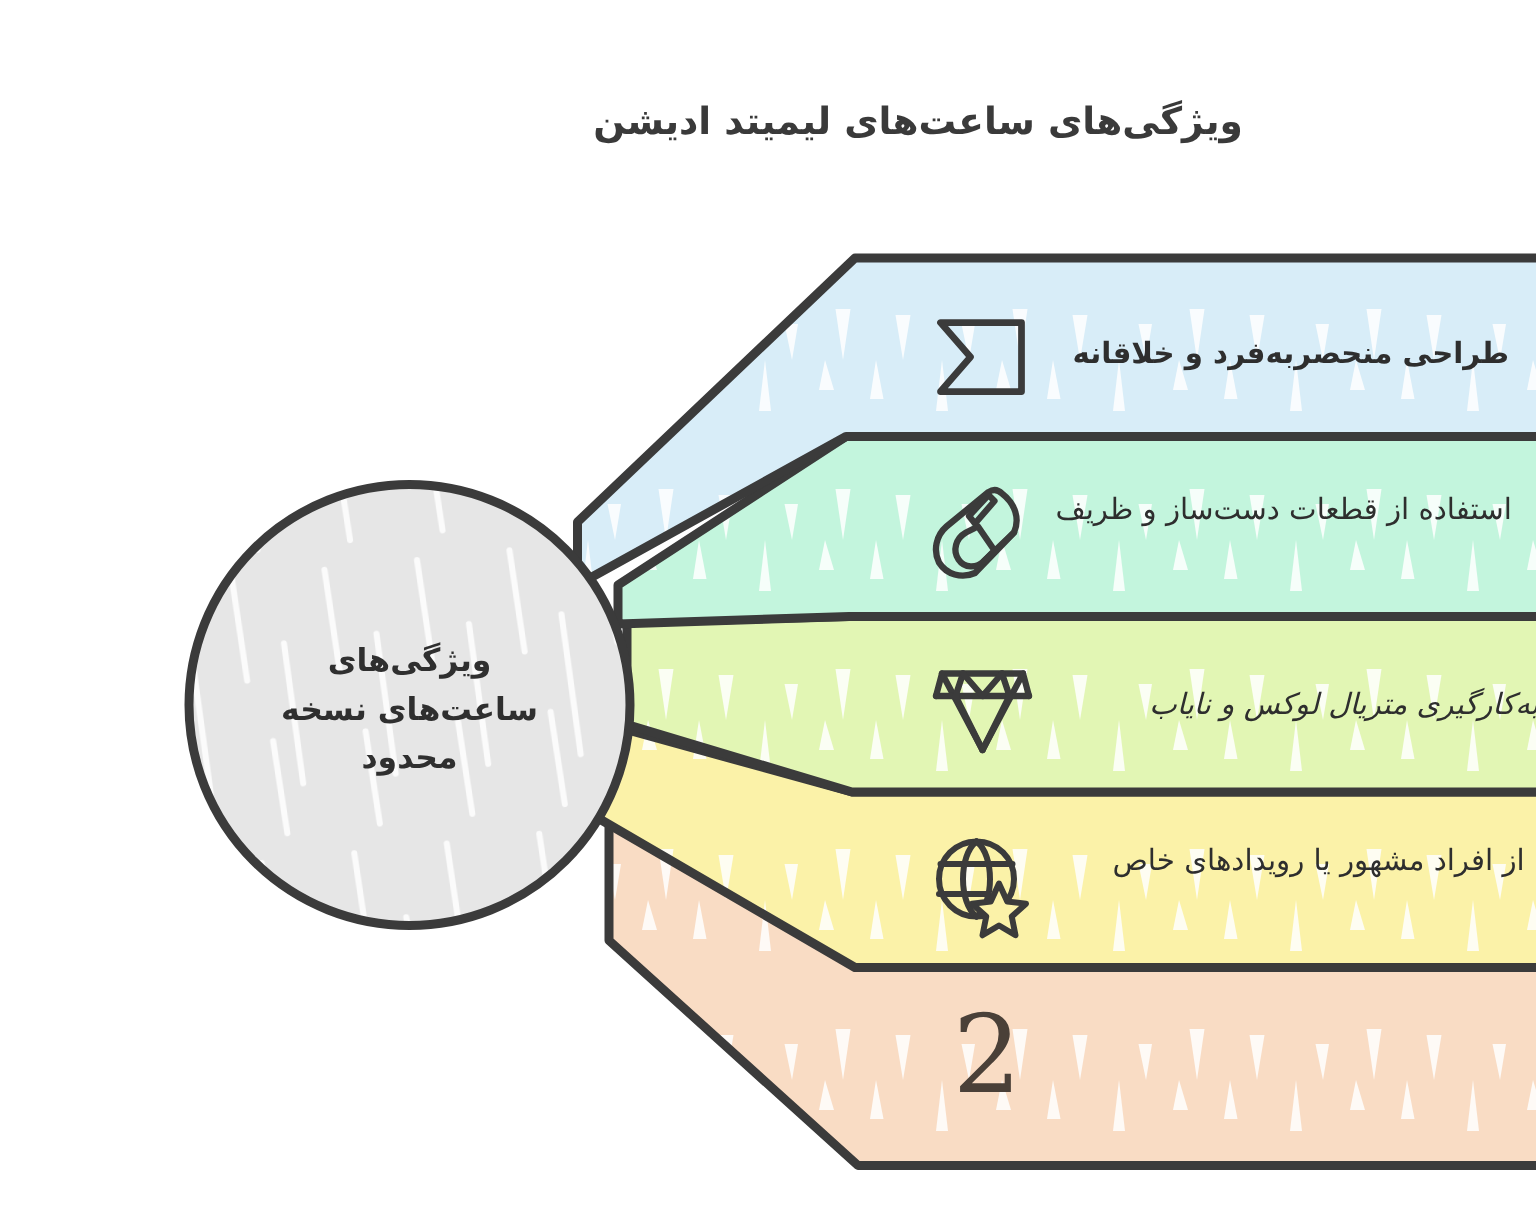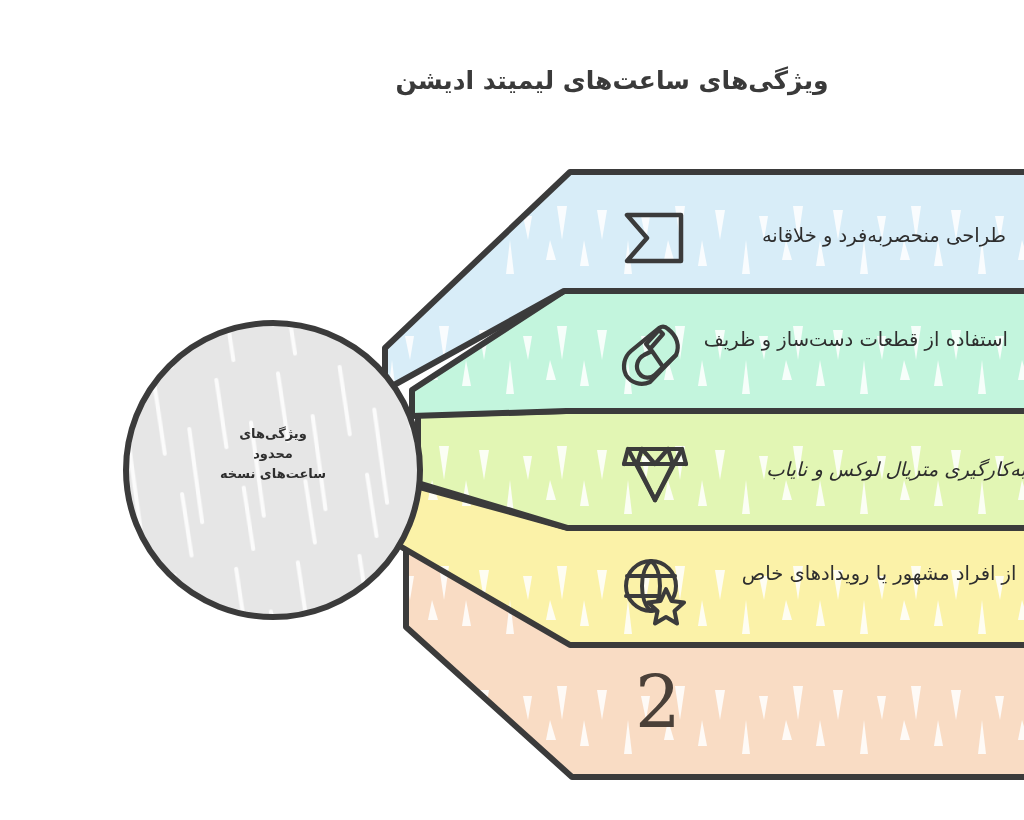--- a/index.html
+++ b/index.html
@@ -19,21 +19,21 @@
     direction:rtl;
   }
 
   svg.fan{position:absolute;left:0;top:0;width:1024px;height:820px;}
 
   .hub-label{
     position:absolute;
     left:73px;top:424px;width:200px;
     text-align:center;
     direction:rtl;
-    font-size:13px;font-weight:bold;color:#2f2f2f;
+    font-size:21px;font-weight:bold;color:#2f2f2f;
     line-height:1.55;
     z-index:6;
     pointer-events:none;
   }
 
   .row-text{
     position:absolute;
     direction:rtl;text-align:right;
     color:#2e2e2e;
     font-size:19.5px;
@@ -110,28 +110,28 @@
 
     <g>
       <circle cx="173" cy="470" r="147" fill="#e6e6e6" stroke="none"></circle>
       <circle cx="173" cy="470" r="147" fill="url(#scratch-hub)"></circle>
       <circle cx="173" cy="470" r="147" fill="none" stroke="#3b3b3b" stroke-width="6"></circle>
     </g>
   </svg>
 
   <div class="hub-label">
     <div>ویژگی‌های</div>
+    <div>ساعت‌های نسخه</div>
     <div>محدود</div>
-    <div>ساعت‌های نسخه</div>
   </div>
 
   <svg class="row-icon" style="left:521px;top:207px;width:66px;height:62px" viewBox="0 0 66 62">
     <path d="M6 8 L60 8 L60 54 L6 54 L26 31 Z" fill="none" stroke="#3b3b3b" stroke-width="4.5" stroke-linejoin="round" stroke-linecap="round"></path>
   </svg>
-  <div class="row-text" style="left:596px;top:222px;width:310px;">طراحی منحصربه‌فرد و خلاقانه</div>
+  <div class="row-text" style="left:596px;top:222px;width:310px;font-weight:bold;">طراحی منحصربه‌فرد و خلاقانه</div>
 
   <svg class="row-icon" style="left:519px;top:322px;width:70px;height:68px" viewBox="0 0 70 68">
     <g fill="none" stroke="#3b3b3b" stroke-width="4.2" stroke-linejoin="round" stroke-linecap="round">
       <path d="M49 7 C58 14 61 24 57 33 L31 60 C22 64 12 61 7 53 C3 45 5 35 12 29 L40 6 C43 4 46 4 49 7 Z"></path>
       <path d="M44 12 L31 27 L27 22 L40 8 Z"></path>
       <path d="M25 33 C18 37 16 45 20 51 C24 57 32 57 37 52 L44 45 L33 29 Z"></path>
       <path d="M57 33 L37 52"></path>
     </g>
   </svg>
   <div class="row-text" style="left:596px;top:326px;width:312px;">استفاده از قطعات دست‌ساز و ظریف</div>

